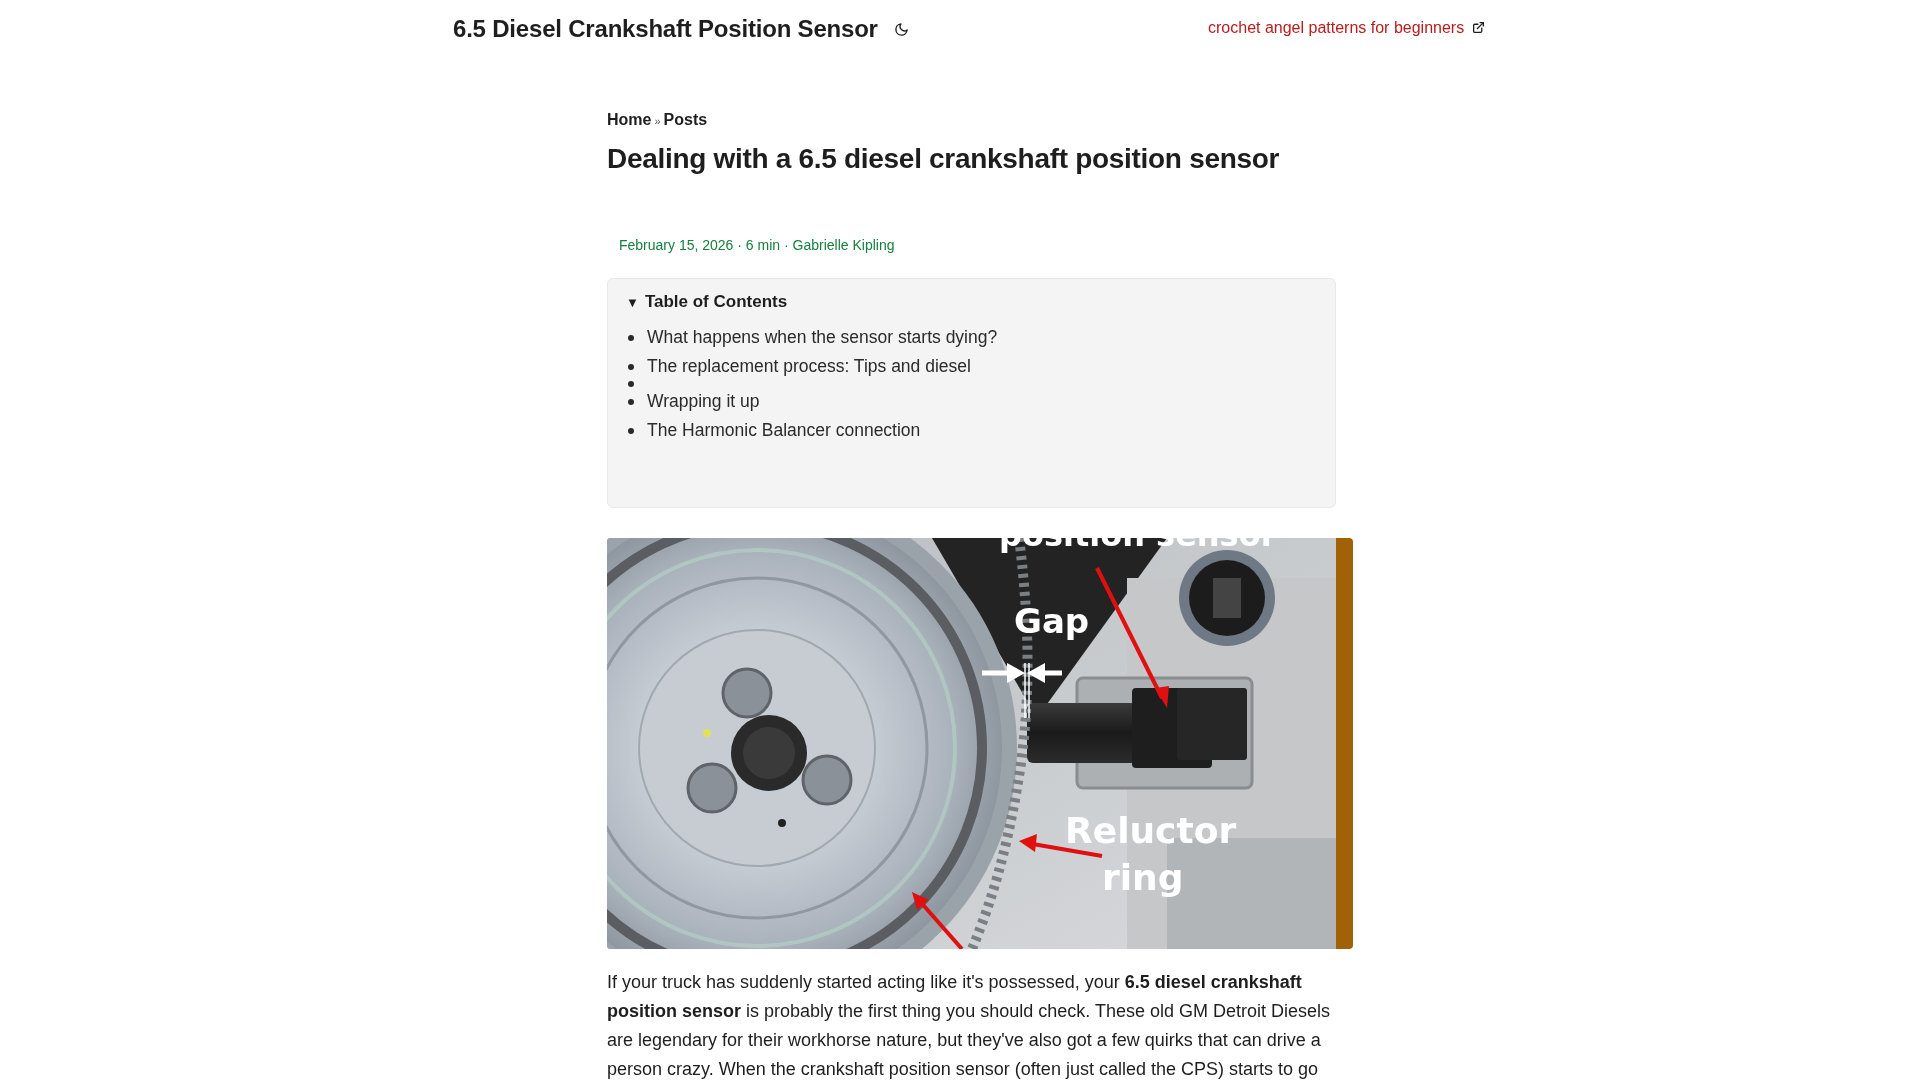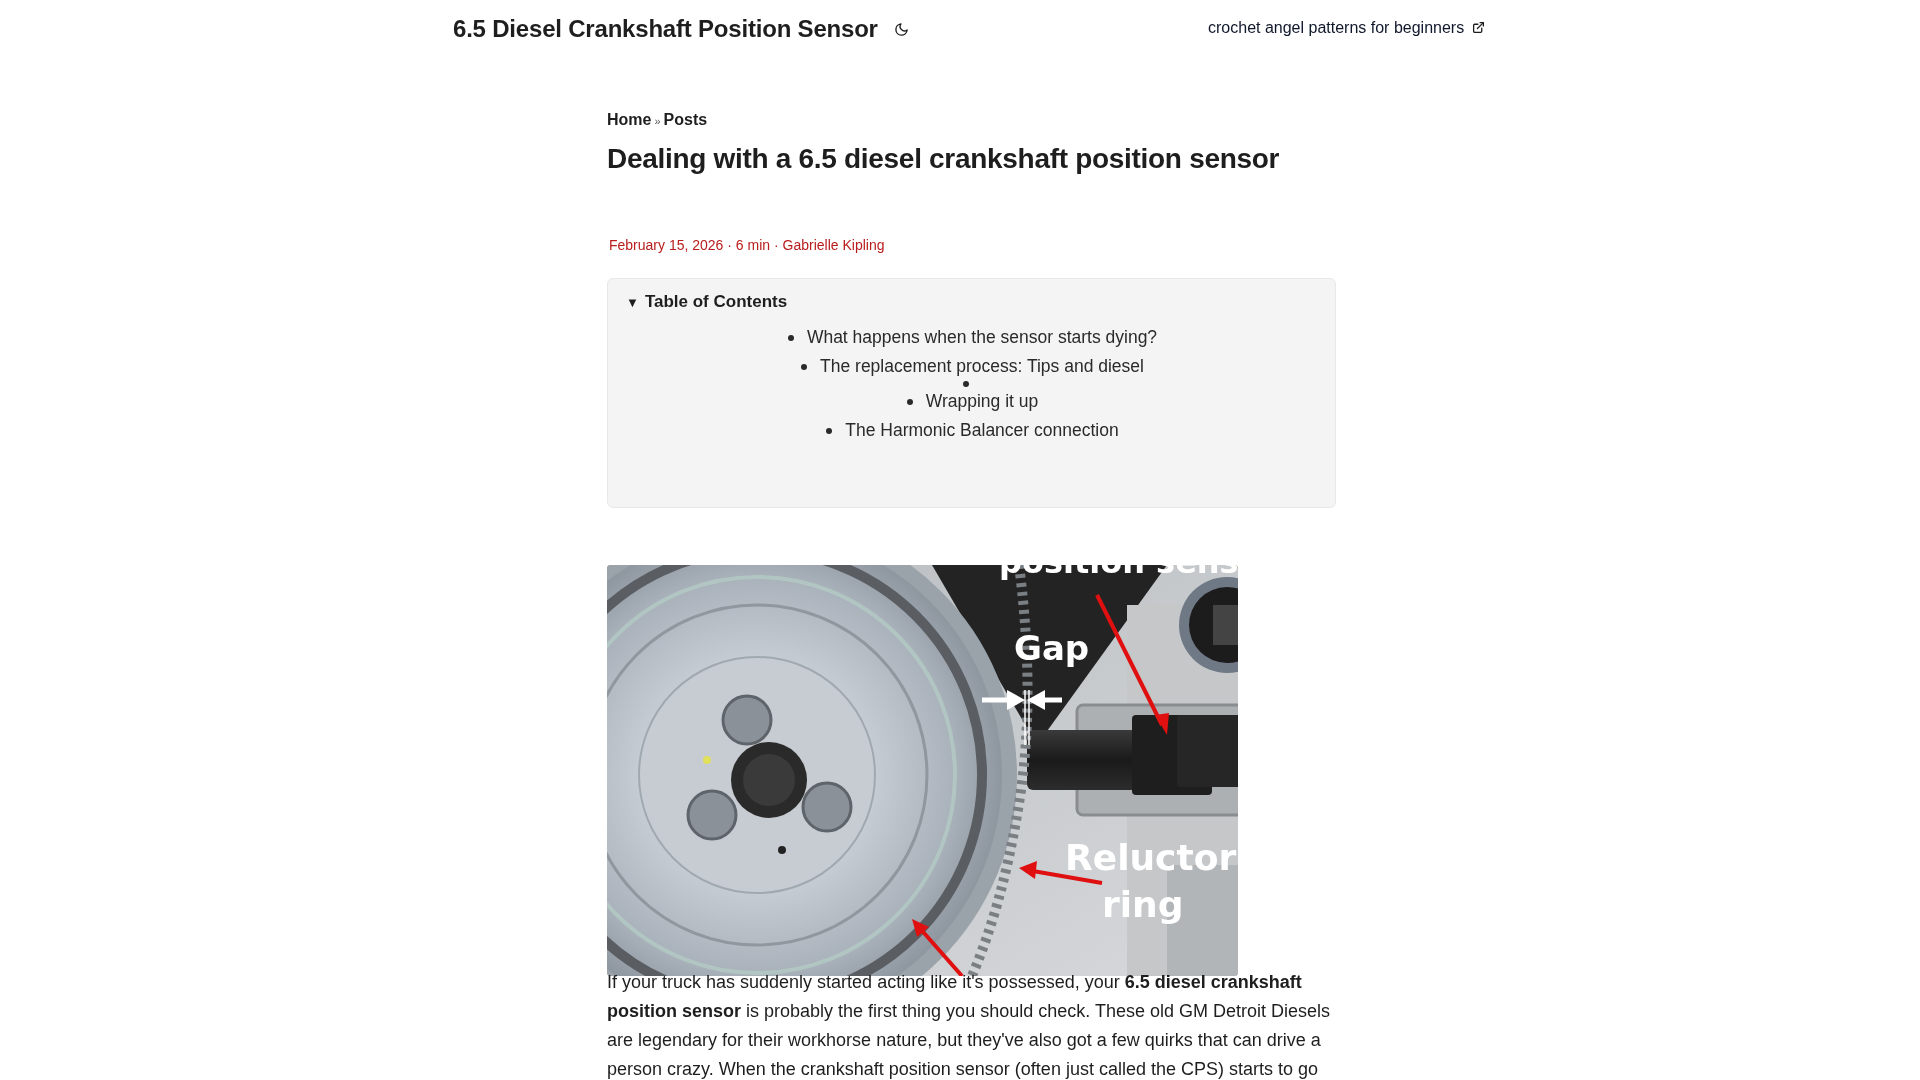--- a/index.html
+++ b/index.html
@@ -2,39 +2,39 @@
 <html><head>
 <meta charset="utf-8">
 <style>
   * { box-sizing: border-box; margin: 0; padding: 0; }
   html, body { width: 1920px; height: 1080px; overflow: hidden; background: #ffffff; }
   body { font-family: "Liberation Sans", "DejaVu Sans", sans-serif; color: #1e1e1e; position: relative; }
 
   .header { position: absolute; top: 0; left: 0; width: 1920px; height: 60px; }
   .site-title { position: absolute; left: 453px; top: 15px; font-size: 24px; font-weight: 700; color: #1e1e1e; letter-spacing: -0.2px; white-space: nowrap; display: flex; align-items: center; }
   .theme-toggle { display: inline-flex; width: 20px; height: 20px; margin-left: 14px; align-items: center; justify-content: center; cursor: pointer; }
-  .ext-link { position: absolute; left: 1208px; top: 19px; font-size: 16px; color: #0f172a; white-space: nowrap; display: flex; align-items: center; text-decoration: none; }
+  .ext-link { position: absolute; left: 1208px; top: 19px; font-size: 16px; color: #b91c1c; white-space: nowrap; display: flex; align-items: center; text-decoration: none; }
   .ext-icon { display: inline-flex; width: 14px; height: 14px; margin-left: 8px; }
 
   .main { position: absolute; left: 607px; top: 0; width: 729px; }
   .breadcrumbs { position: absolute; top: 111px; left: 0; font-size: 16px; color: #1e1e1e; white-space: nowrap; }
   .breadcrumbs .sep { font-size: 11px; color: #555; margin: 0 3px; }
   .breadcrumbs a { color: #1e1e1e; text-decoration: none; font-weight: bold; }
   .post-title { position: absolute; top: 134px; left: 0; width: 729px; font-size: 28px; line-height: 49px; font-weight: 700; color: #1e1e1e; letter-spacing: -0.3px; }
-  .post-meta { position: absolute; top: 237px; left: 2px; font-size: 14px; color: #b91c1c; white-space: nowrap; }
+  .post-meta { position: absolute; top: 237px; left: 12px; font-size: 14px; color: #15803d; white-space: nowrap; }
 
   .toc { position: absolute; top: 278px; left: 0; width: 729px; height: 230px; background: #f4f4f4; border: 1px solid #e8e8e8; border-radius: 6px; padding: 11px 18px; }
   .toc-summary { font-size: 17px; font-weight: 700; color: #1e1e1e; display: flex; align-items: center; cursor: pointer; height: 24px; }
   .toc-tri { font-size: 13px; margin-right: 6px; }
   .toc-list { list-style: none; margin-top: 9px; padding-left: 0; }
-  .toc-list li { font-size: 17.5px; line-height: 29px; color: #2a2a2a; display: flex; align-items: center; justify-content: center; }
+  .toc-list li { font-size: 17.5px; line-height: 29px; color: #2a2a2a; display: flex; align-items: center; }
   .toc-list li .bullet { width: 6px; height: 6px; border-radius: 50%; background: #2a2a2a; margin: 0 13px 0 2px; flex: none; }
   .toc-list li a { color: #2a2a2a; text-decoration: none; }
 
-  .cover { position: absolute; top: 538px; left: 0; width: 631px; height: 411px; border-radius: 4px; overflow: hidden; background: #a16207; margin-top: 27px; }
+  .cover { position: absolute; top: 538px; left: 0; width: 746px; height: 411px; border-radius: 4px; overflow: hidden; background: #a16207; }
 
   .post-content { position: absolute; top: 968px; left: 0; width: 729px; font-size: 18px; line-height: 29px; color: #1e1e1e; }
   .post-content strong { font-weight: 700; }
 </style>
 </head>
 <body>
 
 <header class="header">
   <div class="site-title">
     <span>6.5 Diesel Crankshaft Position Sensor</span>

